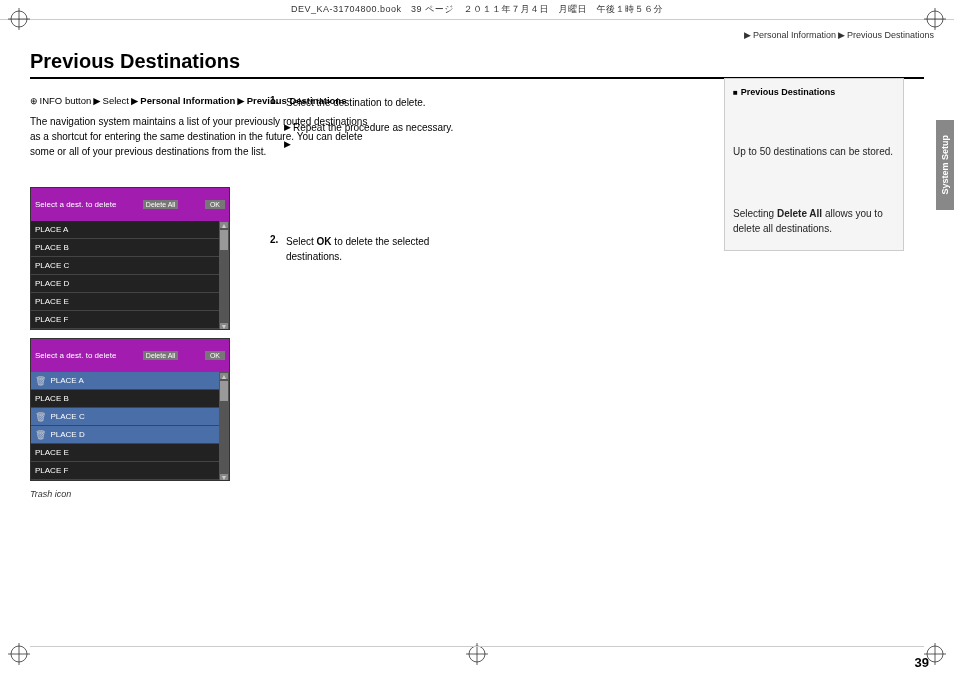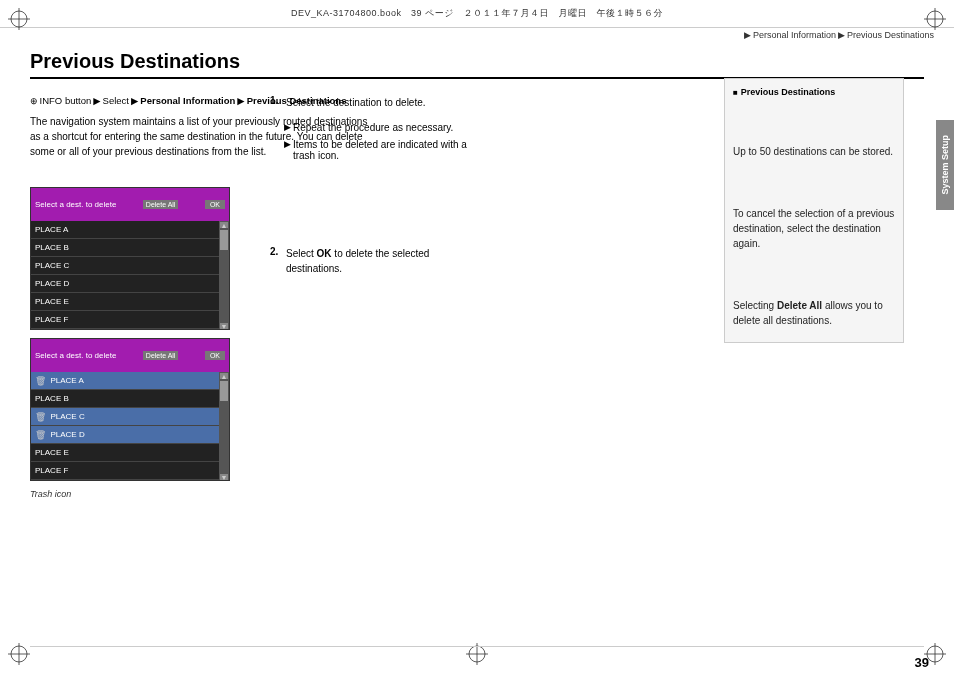--- a/index.html
+++ b/index.html
@@ -13,21 +13,21 @@
       overflow: hidden;
       position: relative;
     }
 
     
     .top-header {
       position: absolute;
       top: 0;
       left: 0;
       right: 0;
-      height: 28px;
+      height: 20px;
       border-bottom: 1px solid #ccc;
       display: flex;
       align-items: center;
       justify-content: center;
     }
     .top-header .japanese-text {
       font-size: 9px;
       color: #333;
       letter-spacing: 0.5px;
     }
@@ -449,34 +449,32 @@
       <span class="step-text">Select the destination to delete.</span>
     </div>
 
     <div class="sub-step">
       <span class="step-arrow">▶</span>
       <span>Repeat the procedure as necessary.</span>
     </div>
 
     <div class="sub-step">
       <span class="step-arrow">▶</span>
-      <span>Items to be deleted are indicated with a trash icon.</span>
     </div>
 
     <div class="step" style="margin-top: 85px;">
       <span class="step-num">2.</span>
       <span class="step-text">Select <strong>OK</strong> to delete the selected destinations.</span>
     </div>
 
   </div>
 
   <div class="right-panel">
     <div class="right-panel-title">Previous Destinations</div>
     <p>Up to 50 destinations can be stored.</p>
-    <p>To cancel the selection of a previous destination, select the destination again.</p>
     <p>Selecting <span class="bold-inline">Delete All</span> allows you to delete all destinations.</p>
   </div>
 
 </div>
 
 <div class="bottom-line"></div>
 
 <div class="page-number">39</div>
 
 </body></html>

